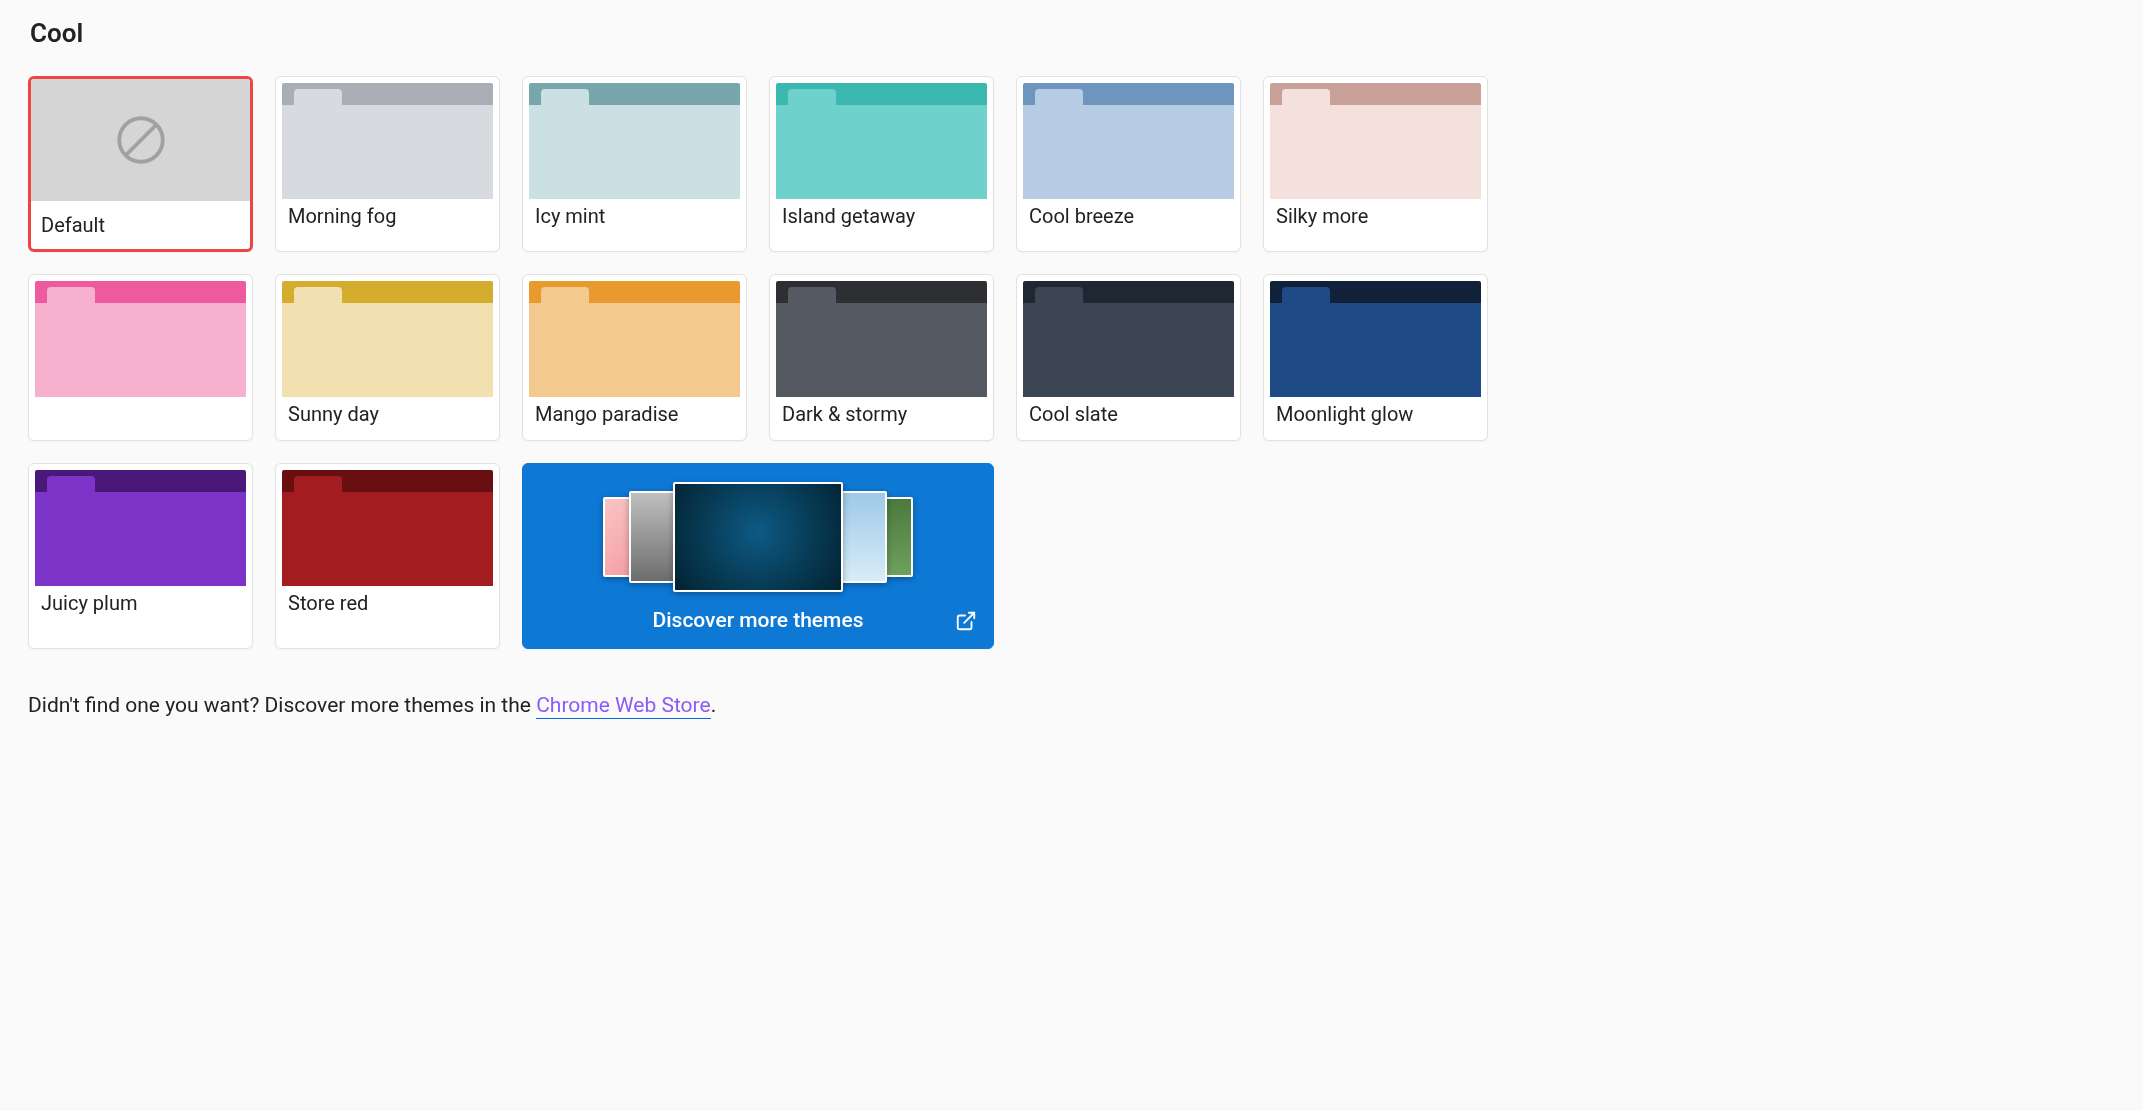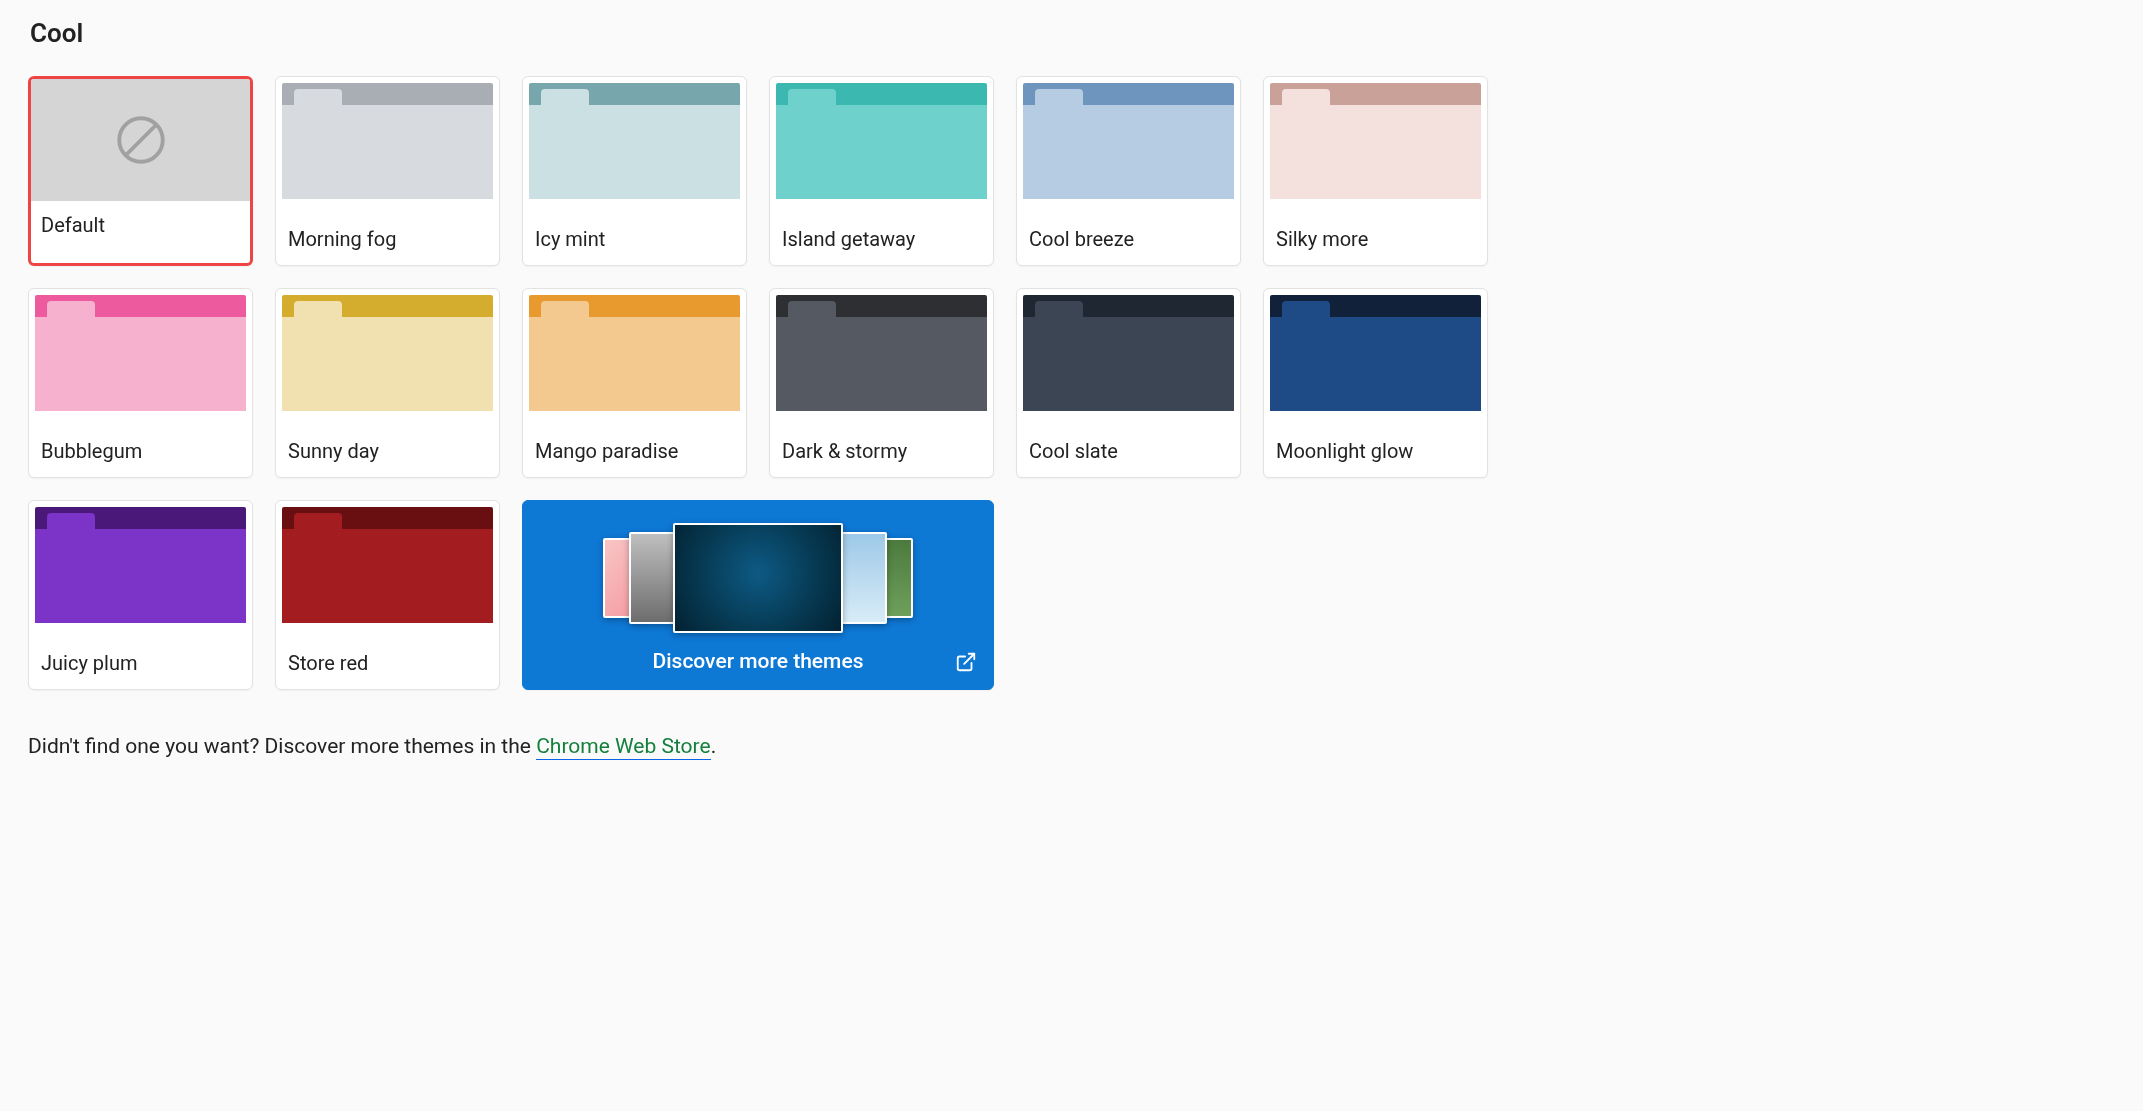--- a/index.html
+++ b/index.html
@@ -36,21 +36,21 @@
   position: relative;
   display: block;
 }
 .swatch .tab {
   position: absolute;
   top: 6px; left: 18px;
   width: 48px; height: 20px;
   border-radius: 4px 4px 0 0;
 }
 .card-label {
-  padding: 28px 12px 14px;
+  padding: 5px 12px 14px;
   font-size: 20px;
   color: #222;
 }
 .card.selected .card-label { padding: 12px 10px 12px; }
 .default-sw {
   display:flex; align-items:center; justify-content:center;
   background:#d5d5d5; height:100%;
 }
 .default-sw svg { opacity:.55; }
 .discover {
@@ -75,21 +75,21 @@
 .thumb.center { width:170px; height:110px; z-index:3; margin:0 -6px; }
 .thumb.near { z-index:2; height:92px; width:58px; }
 .thumb.far { z-index:1; height:80px; width:42px; }
 .discover-label {
   font-size:21px; font-weight:500; margin:8px 0 16px;
 }
 .ext-icon { position:absolute; right:16px; bottom:16px; }
 .footer {
   margin-top:44px; font-size:21px; color:#222;
 }
-.footer a { color:#15803d; text-decoration:none; border-bottom:1px solid #0a66e4; padding-bottom:1px; }
+.footer a { color:#8b5cf6; text-decoration:none; border-bottom:1px solid #0a66e4; padding-bottom:1px; }
 </style>
 </head>
 <body>
 
 <h1 class="heading">Cool</h1>
 
 <div class="grid" id="grid">
     <div class="card selected">
       <div class="swatch">
         <div class="default-sw">
@@ -140,21 +140,20 @@
         <div class="tab" style="top:12px;background:#f4e1de"></div>
       </div>
       <div class="card-label">Silky more</div>
     </div>
     <div class="card">
       <div class="swatch">
         <div style="position:absolute;inset:6px 6px 0 6px;height:22px;background:#ed5a9e;border-radius:2px 2px 0 0"></div>
         <div style="position:absolute;top:28px;left:6px;right:6px;bottom:0;background:#f6b1cf"></div>
         <div class="tab" style="top:12px;background:#f6b1cf"></div>
       </div>
-      <div class="card-label">Bubblegum</div>
     </div>
     <div class="card">
       <div class="swatch">
         <div style="position:absolute;inset:6px 6px 0 6px;height:22px;background:#d4ac2e;border-radius:2px 2px 0 0"></div>
         <div style="position:absolute;top:28px;left:6px;right:6px;bottom:0;background:#f1e0b0"></div>
         <div class="tab" style="top:12px;background:#f1e0b0"></div>
       </div>
       <div class="card-label">Sunny day</div>
     </div>
     <div class="card">

